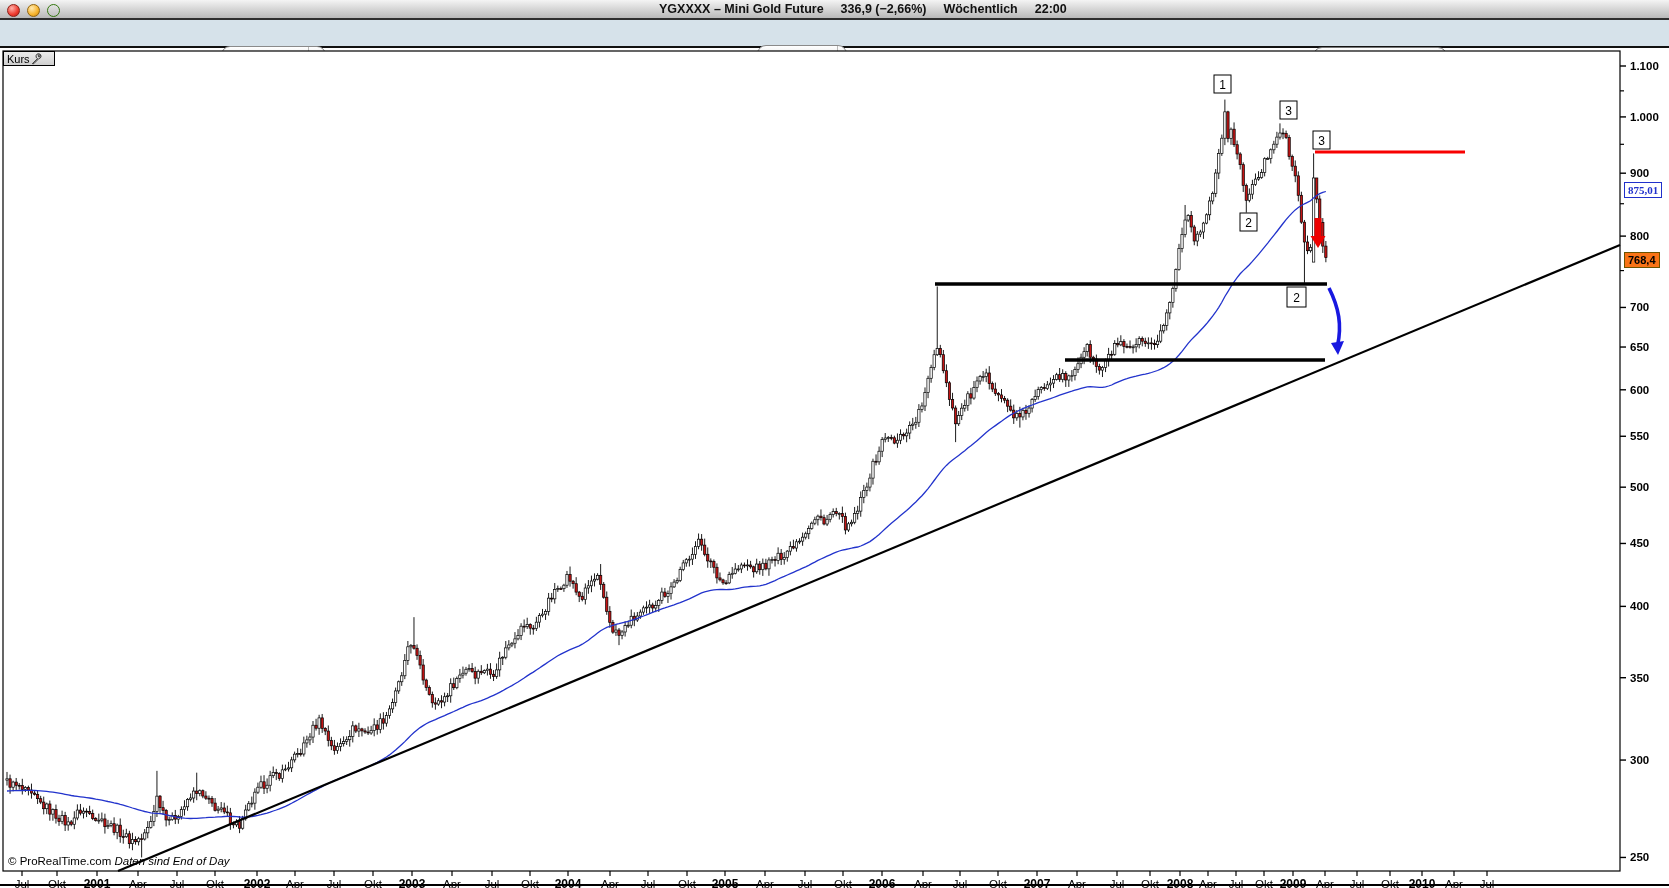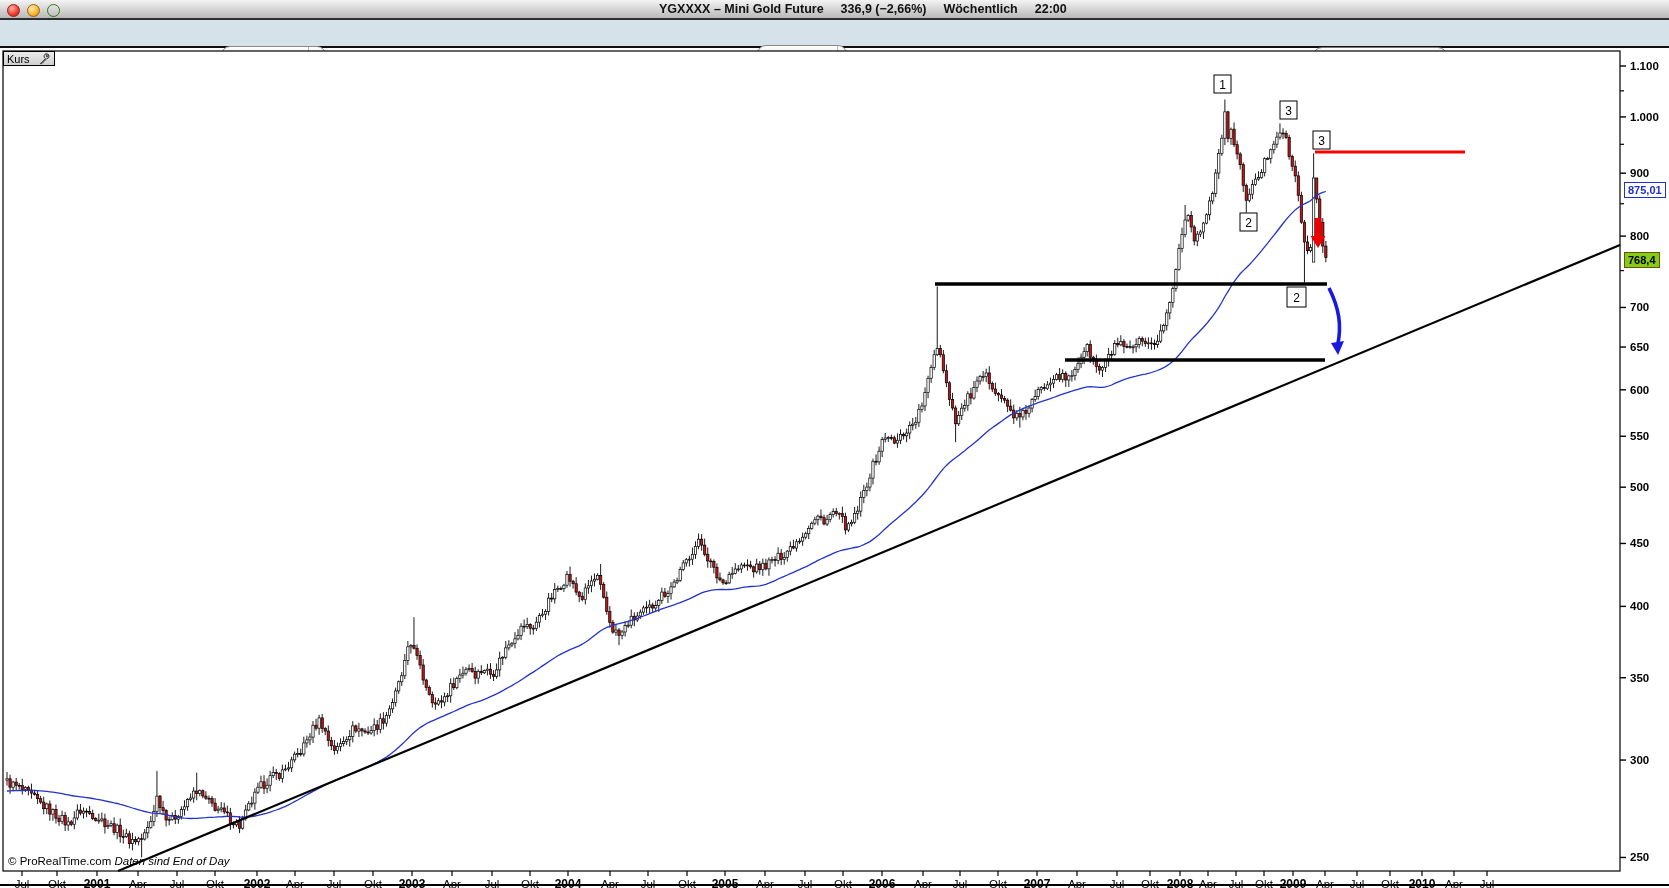--- a/index.html
+++ b/index.html
@@ -23,24 +23,24 @@
     border-left:1px solid #b8b8b8;border-top-right-radius:9px;border-bottom-right-radius:9px;}
   #dd-range{left:221px;top:26px;width:103px;height:17px;}
   #dd-tf{left:757px;top:25px;width:88px;height:17px;}
   .ind-btn{position:absolute;left:1313px;top:27px;width:134px;height:18px;border:1px solid #767676;border-radius:9px;
     background:linear-gradient(#ffffff,#eaeaea 50%,#cwhitefff,#cfcfcf);background:linear-gradient(#ffffff,#eaeaea 50%,#cfcfcf);
     box-shadow:0 1px 1px rgba(0,0,0,.3);font-family:"Liberation Sans",sans-serif;
     font-size:11px;font-weight:bold;color:#111;text-align:center;padding:0;line-height:15px;}
   #chart-svg{position:absolute;left:0;top:0;}
   .kurs-tab{position:absolute;left:3px;top:51px;width:52px;height:15px;box-sizing:border-box;
     background:linear-gradient(#ececec,#cfcfcf);border:1px solid #000;display:flex;align-items:center;
-    justify-content:space-between;padding:0 3px;font-size:11px;color:#000;z-index:5;}
+    justify-content:flex-start;padding:0 3px;font-size:11px;color:#000;z-index:5;}
   .price-box{position:absolute;z-index:5;font-size:11px;font-weight:bold;padding:1px 3px;line-height:12px;}
-  .price-box.blue{left:1624px;top:182px;background:#fff;border:1px solid #2030cc;color:#2030cc;}
-  .price-box.orange{left:1624px;top:252px;background:#84cc16;border:1px solid #6b5200;color:#000;}
+  .price-box.blue{left:1624px;top:182px;background:#fff;border:1px solid #2030cc;color:#2030cc;font-family:Liberation Serif, serif;}
+  .price-box.orange{left:1624px;top:252px;background:#f97316;border:1px solid #6b5200;color:#000;}
   .copyright{position:absolute;left:8px;top:855px;font-size:11.5px;color:#000;z-index:5;white-space:nowrap;}
   .copyright i{font-style:italic;}
   .bottom-line{position:absolute;left:0;top:884px;width:1669px;height:2px;background:#000;}
 </style>
 </head>
 <body>
 
 <div class="titlebar">
   <div class="lights">
     <span class="light red"></span>

